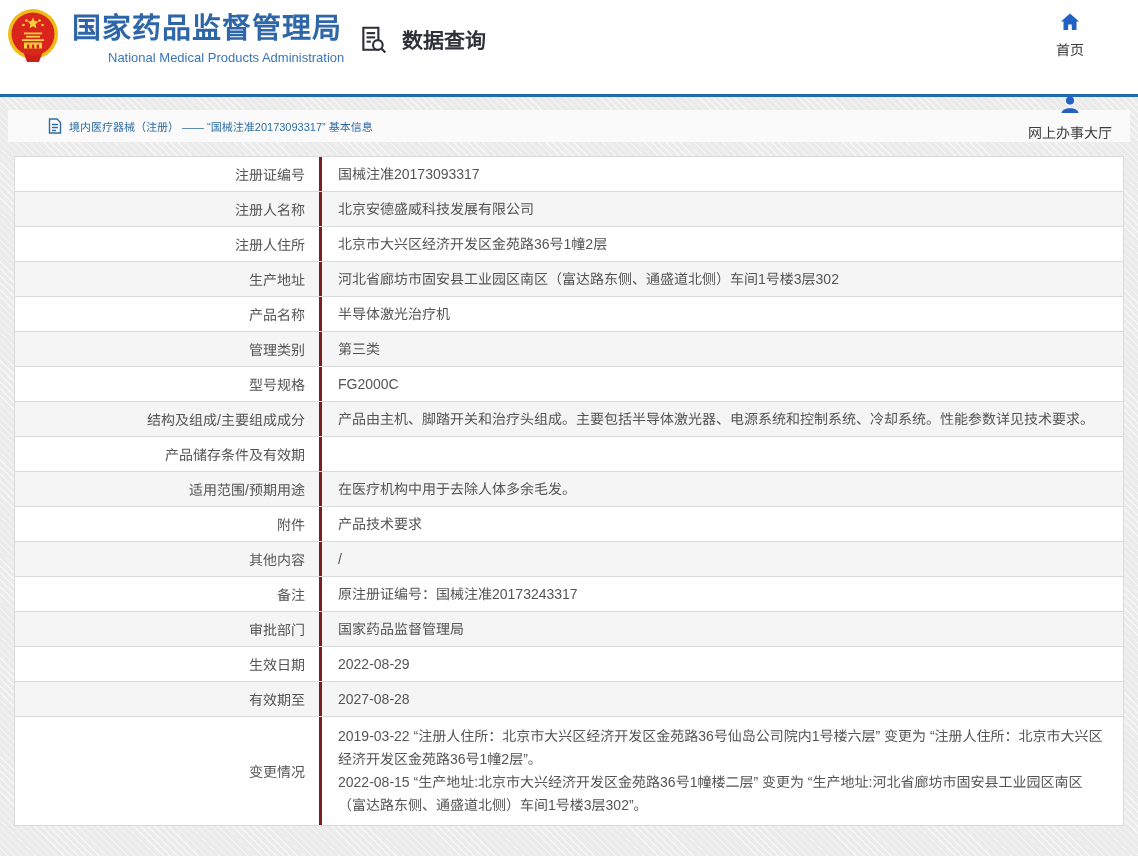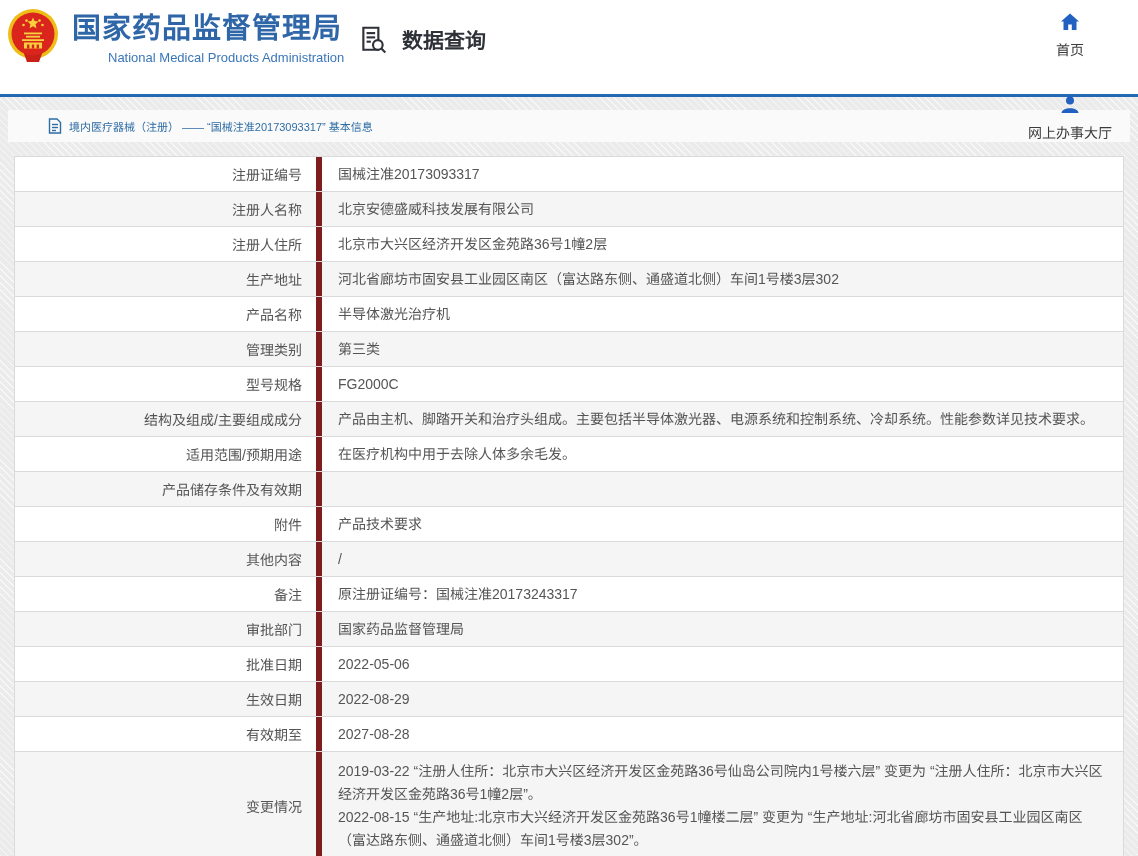--- a/index.html
+++ b/index.html
@@ -19,21 +19,21 @@
     font-size: 21px; color: #2e3138; font-weight: bold; cursor: pointer; }
   .top-nav { position: absolute; right: 26px; top: 12px; display: flex; gap: 36px; flex-direction: column; }
   .nav-item { display: flex; flex-direction: column; align-items: center; gap: 7px; font-size: 14px; color: #3c3c3c; cursor: pointer; }
   .header-line { height: 3px; background: #2268b2; }
   .title-bar { margin: 13px 8px 14px 8px; height: 32px; background: #fafafa;
     display: flex; align-items: center; gap: 7px; padding-left: 40px; font-size: 11px; color: #2e6da4; }
   .info-table { margin: 0 14px; background: #fff; border: 1px solid #dadada; border-bottom: none; }
   .row { display: flex; align-items: stretch; border-bottom: 1px solid #dadada; background: #fff; }
   .row:nth-child(even) { background: #f5f5f5; }
   .cell { font-size: 14px; color: #555; }
-  .cell.label { width: 307px; flex-shrink: 0; border-right: 6px solid #7f1d1d;
+  .cell.label { width: 307px; flex-shrink: 0; border-right: 3px solid #7f1d1d;
     display: flex; align-items: center; justify-content: flex-end; gap: 4px;
     padding: 7px 14px 7px 10px; text-align: center; min-height: 31px; }
   .cell.value { flex: 1; display: flex; align-items: center; padding: 7px 16px; line-height: 17px; }
   .cell.value.multiline { display: block; padding: 8px 16px; }
   .cell.value.multiline div { line-height: 23px; }
   .ico { display: inline-flex; align-items: center; }
 </style>
 </head>
 <body>
 
@@ -157,32 +157,32 @@
       <div class="cell value">FG2000C</div>
     </div>
     <div class="row">
       <div class="cell label">
         <span>结构及组成/主要组成成分</span>
       </div>
       <div class="cell value">产品由主机、脚踏开关和治疗头组成。主要包括半导体激光器、电源系统和控制系统、冷却系统。性能参数详见技术要求。</div>
     </div>
     <div class="row">
       <div class="cell label">
+        <span>产品储存条件及有效期</span>
+      </div>
+      <div class="cell value"></div>
+    </div>
+    <div class="row">
+      <div class="cell label">
         <span>适用范围/预期用途</span>
       </div>
       <div class="cell value">在医疗机构中用于去除人体多余毛发。</div>
     </div>
     <div class="row">
       <div class="cell label">
-        <span>产品储存条件及有效期</span>
-      </div>
-      <div class="cell value"></div>
-    </div>
-    <div class="row">
-      <div class="cell label">
         <span>附件</span>
       </div>
       <div class="cell value">产品技术要求</div>
     </div>
     <div class="row">
       <div class="cell label">
         <span>其他内容</span>
       </div>
       <div class="cell value">/</div>
     </div>
@@ -190,26 +190,20 @@
       <div class="cell label">
         <span>备注</span>
       </div>
       <div class="cell value">原注册证编号：国械注准20173243317</div>
     </div>
     <div class="row">
       <div class="cell label">
         <span>审批部门</span>
       </div>
       <div class="cell value">国家药品监督管理局</div>
-    </div>
-    <div class="row">
-      <div class="cell label">
-        <span>批准日期</span>
-      </div>
-      <div class="cell value">2022-05-06</div>
     </div>
     <div class="row">
       <div class="cell label">
         <span>生效日期</span>
       </div>
       <div class="cell value">2022-08-29</div>
     </div>
     <div class="row">
       <div class="cell label">
         <span>有效期至</span>

